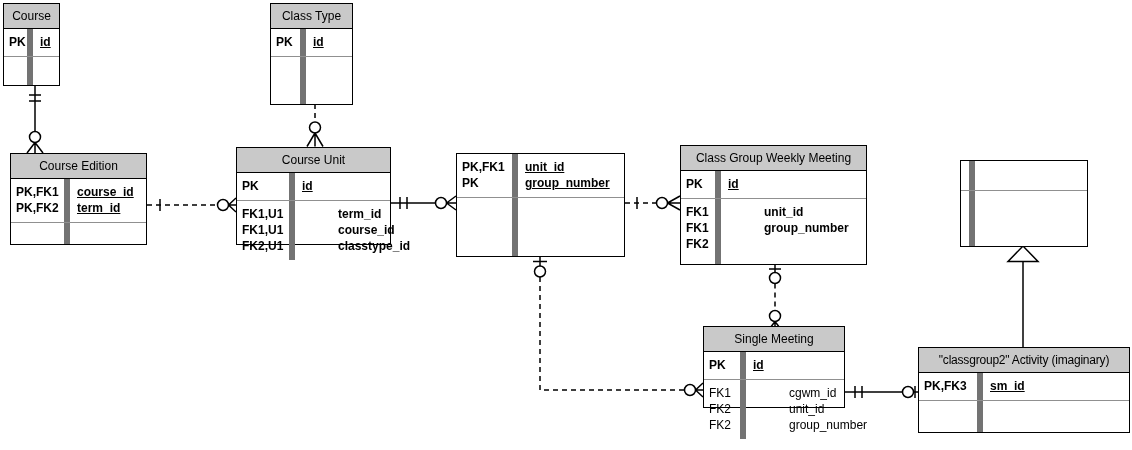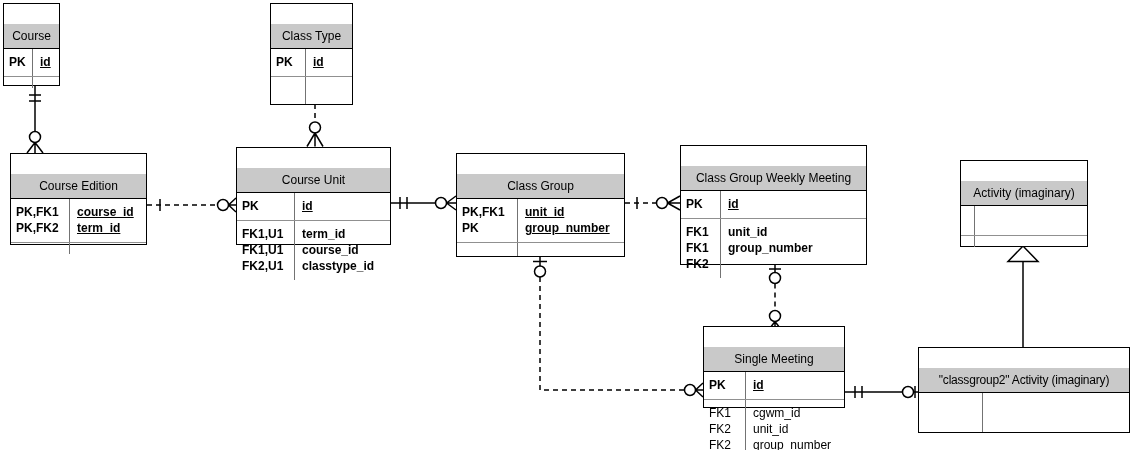--- a/index.html
+++ b/index.html
@@ -2,26 +2,26 @@
 <html><head>
 <meta charset="utf-8">
 <style>
   * { margin:0; padding:0; box-sizing:border-box; }
   body { background:#fff; font-family:"Liberation Sans", sans-serif; }
   #canvas { position:relative; width:1132px; height:450px; background:#fff; overflow:hidden; }
   #rels { position:absolute; left:0; top:0; width:1132px; height:450px; z-index:1; }
   .tbl { position:absolute; z-index:2; background:#fff; border:1px solid #000;
          display:flex; flex-direction:column; font-size:12px; color:#000; }
   .hd { background:#c9c9c9; border-bottom:1px solid #000; text-align:center;
-        padding:4px 1px; white-space:nowrap; line-height:16px; flex:0 0 auto;margin-top:20px; }
+        padding:4px 1px; white-space:nowrap; line-height:16px; flex:0 0 auto; }
   .hd.tight { letter-spacing:-0.2px; }
   .sec { display:grid; grid-template-columns: var(--kw) 1fr; flex:0 0 auto; }
   .sec + .sec { border-top:1px solid #909090; }
-  .sec.grow { flex:1 1 auto; min-height:0; }
-  .keys { border-right:1px solid #737373; padding:5px 3px 6px 5px; font-weight:bold; }
+  .sec.grow { flex:1 1 auto; min-height:0;gap:36px; }
+  .keys { border-right:6px solid #737373; padding:5px 3px 6px 5px; font-weight:bold; }
   .flds { padding:5px 4px 6px 7px; font-weight:bold; }
   .keys div, .flds div { line-height:16px; white-space:nowrap; }
   .sec.reg .keys, .sec.reg .flds { font-weight:normal; }
   .u { text-decoration:underline; }
   svg line, svg path, svg polyline { stroke:#000; stroke-width:1.5; fill:none; }
   svg circle { stroke:#000; stroke-width:1.5; fill:#fff; }
   svg polygon { stroke:#000; stroke-width:1.5; fill:#fff; }
   .dash { stroke-dasharray:5,4; }
 </style>
 </head>
@@ -165,21 +165,20 @@
       </div>
       <div class="flds">
         <div>term_id</div>
         <div>course_id</div>
         <div>classtype_id</div>
       </div>
     </div>
   </div>
 
   <div class="tbl" style="left:456px; top:153px; width:169px; height:104px; --kw:61px;">
-    <div class="hd">Class Group</div>
     <div class="sec">
       <div class="keys">
         <div>PK,FK1</div>
         <div>PK</div>
       </div>
       <div class="flds">
         <div class="u">unit_id</div>
         <div class="u">group_number</div>
       </div>
     </div>
@@ -206,21 +205,20 @@
         <div>FK2</div>
       </div>
       <div class="flds">
         <div>unit_id</div>
         <div>group_number</div>
       </div>
     </div>
   </div>
 
   <div class="tbl" style="left:960px; top:160px; width:128px; height:87px; --kw:14px;">
-    <div class="hd">Activity (imaginary)</div>
     <div class="sec" style="min-height:29px;">
       <div class="keys"></div>
         <div class="flds"></div>
     </div>
     <div class="sec grow">
       <div class="keys"></div>
         <div class="flds"></div>
     </div>
   </div>
 
@@ -243,19 +241,27 @@
       <div class="flds">
         <div>cgwm_id</div>
         <div>unit_id</div>
         <div>group_number</div>
       </div>
     </div>
   </div>
 
   <div class="tbl" style="left:918px; top:347px; width:212px; height:86px; --kw:64px;">
     <div class="hd tight">"classgroup2" Activity (imaginary)</div>
+    <div class="sec">
+      <div class="keys">
+          <div>PK,FK3</div>
+        </div>
+      <div class="flds">
+          <div class="u">sm_id</div>
+        </div>
+    </div>
     <div class="sec grow">
       <div class="keys"></div>
         <div class="flds"></div>
     </div>
   </div>
 
 </div>
 
 </body></html>

